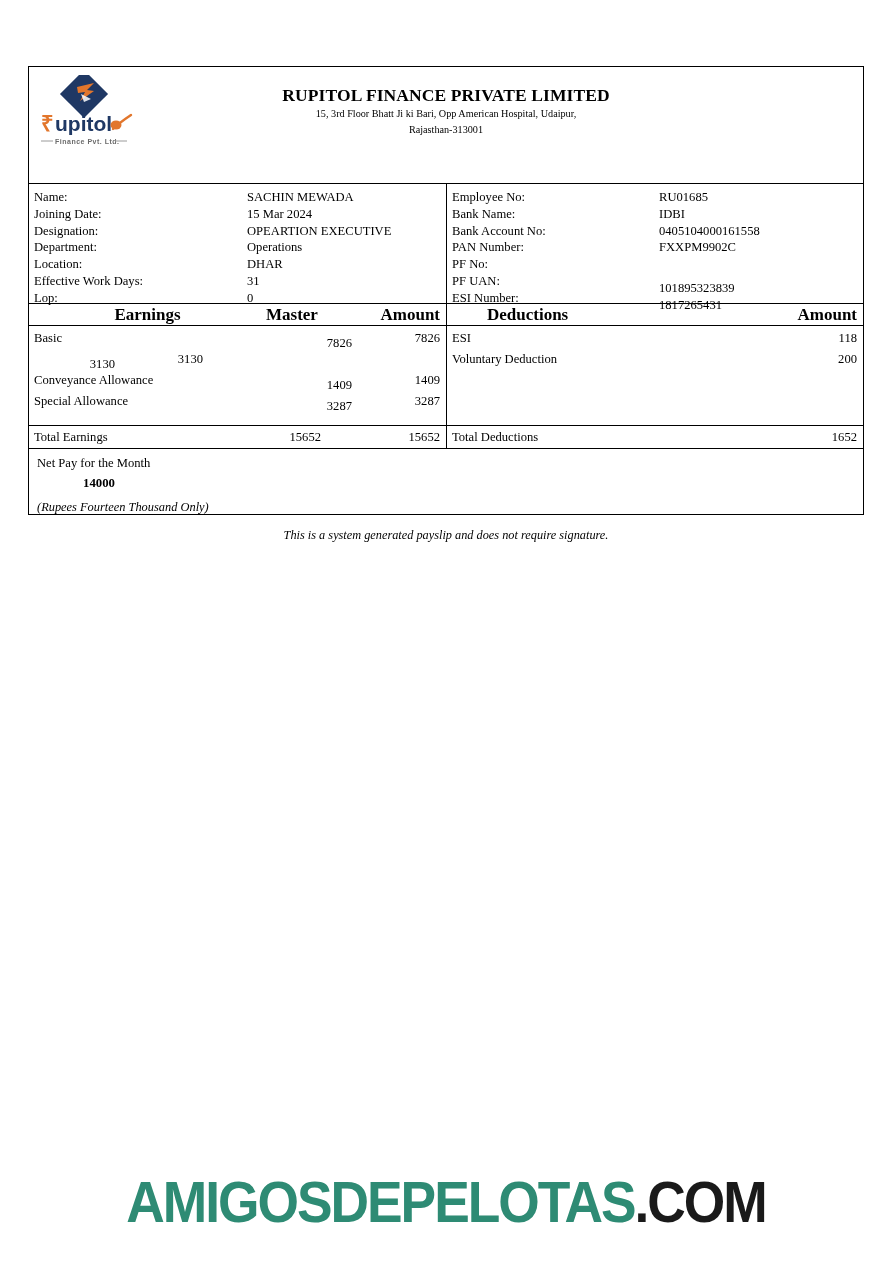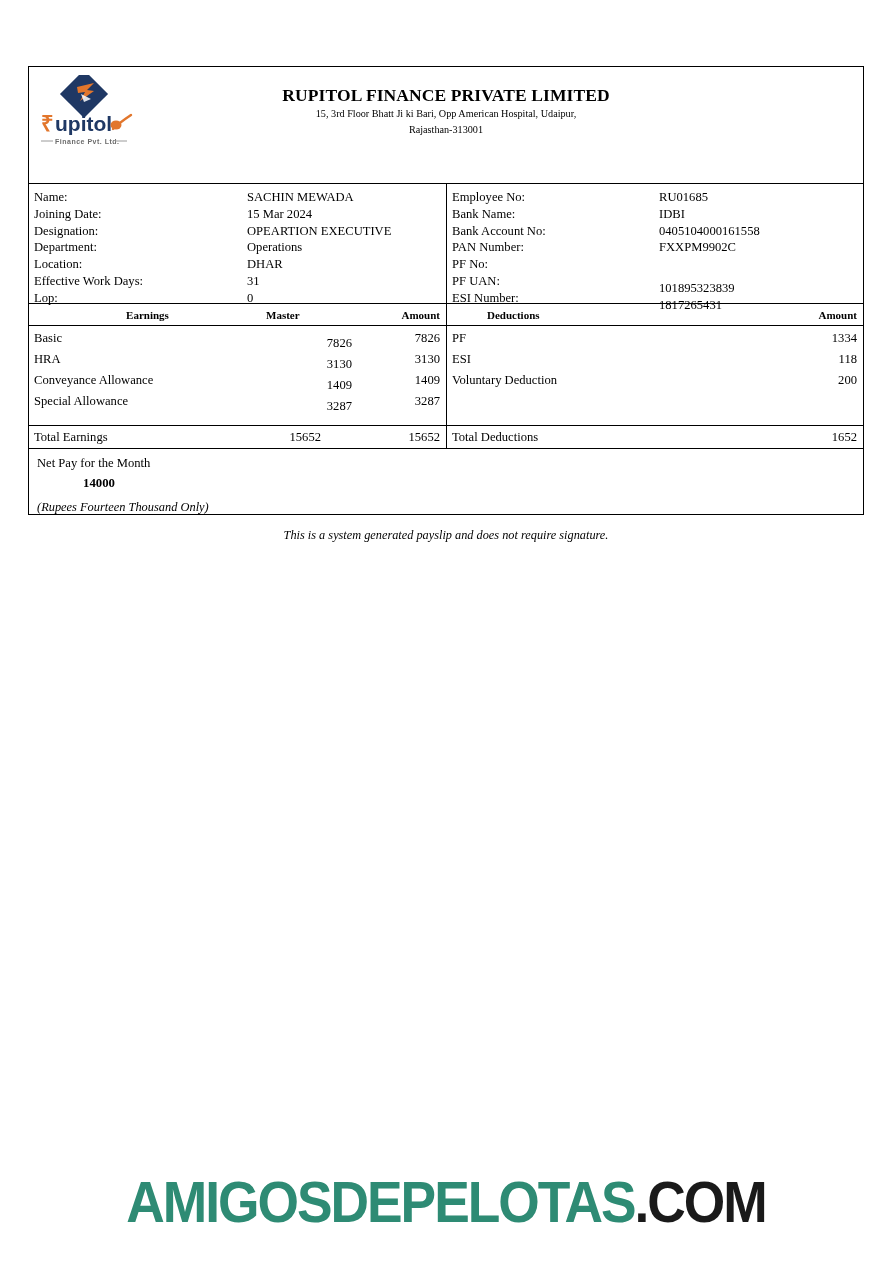--- a/index.html
+++ b/index.html
@@ -108,21 +108,21 @@
   .tbl-col.left {
     width: 418px;
     border-right: 1.2px solid #000;
   }
   .tbl-col.right { width: 416px; }
 
   .thead {
     display: flex;
     border-bottom: 1.2px solid #000;
     font-weight: bold;
-    font-size: 11px;
+    font-size: 17px;
     height: 21px;
     align-items: center;
   }
   .th-desc { flex: 1; text-align: center; }
   .th-master { width: 86px; text-align: left; padding-right: 6px; }
   .th-amount { width: 82px; text-align: right; padding-right: 6px; }
   .tbl-col.right .th-desc { flex: 1; text-align: left; padding-left: 40px; }
   .tbl-col.right .th-amount { width: 96px; text-align: right; padding-right: 6px; }
 
   .tbody {
@@ -318,21 +318,20 @@
         <div class="th-master">Master</div>
         <div class="th-amount">Amount</div>
       </div>
       <div class="tbody" id="earnings-rows">
           <div class="trow">
             <div class="td-desc">Basic</div>
             <div class="td-master">7826</div>
             <div class="td-amount">7826</div>
           </div>
           <div class="trow">
-            <div class="td-desc">HRA</div>
             <div class="td-master">3130</div>
             <div class="td-amount">3130</div>
           </div>
           <div class="trow">
             <div class="td-desc">Conveyance Allowance</div>
             <div class="td-master">1409</div>
             <div class="td-amount">1409</div>
           </div>
           <div class="trow">
             <div class="td-desc">Special Allowance</div>
@@ -347,24 +346,20 @@
       </div>
     </div>
 
     <div class="tbl-col right">
       <div class="thead">
         <div class="th-desc">Deductions</div>
         <div class="th-amount">Amount</div>
       </div>
       <div class="tbody" id="deductions-rows">
           <div class="trow">
-            <div class="td-desc">PF</div>
-            <div class="td-amount">1334</div>
-          </div>
-          <div class="trow">
             <div class="td-desc">ESI</div>
             <div class="td-amount">118</div>
           </div>
           <div class="trow">
             <div class="td-desc">Voluntary Deduction</div>
             <div class="td-amount">200</div>
           </div>
         </div>
       <div class="trow-total">
         <div class="td-desc">Total Deductions</div>

